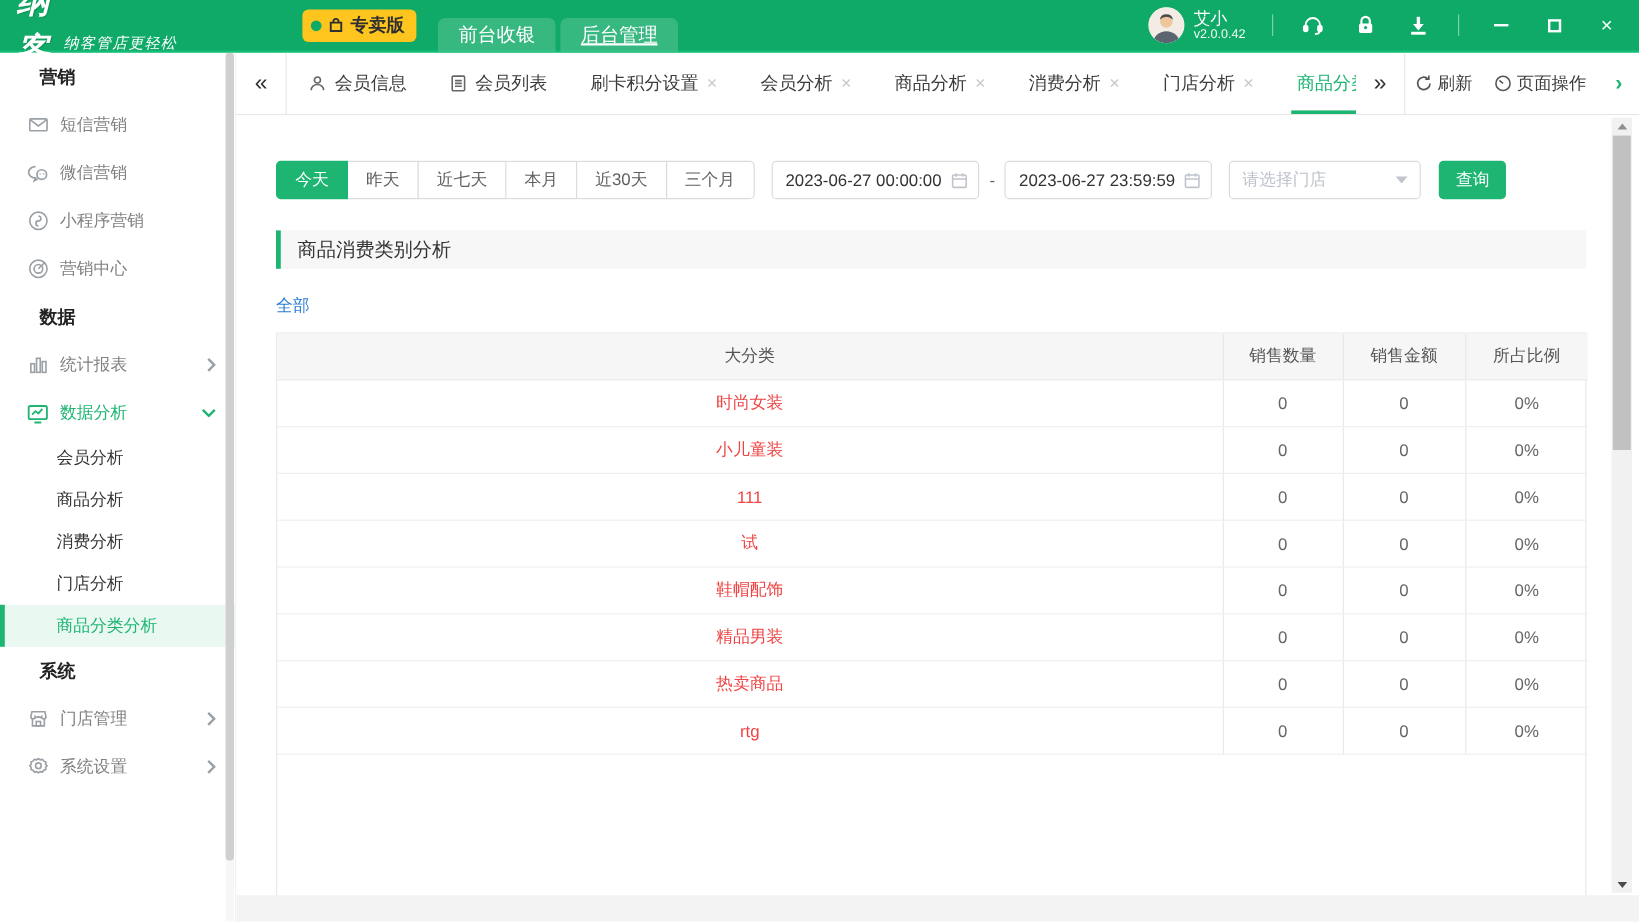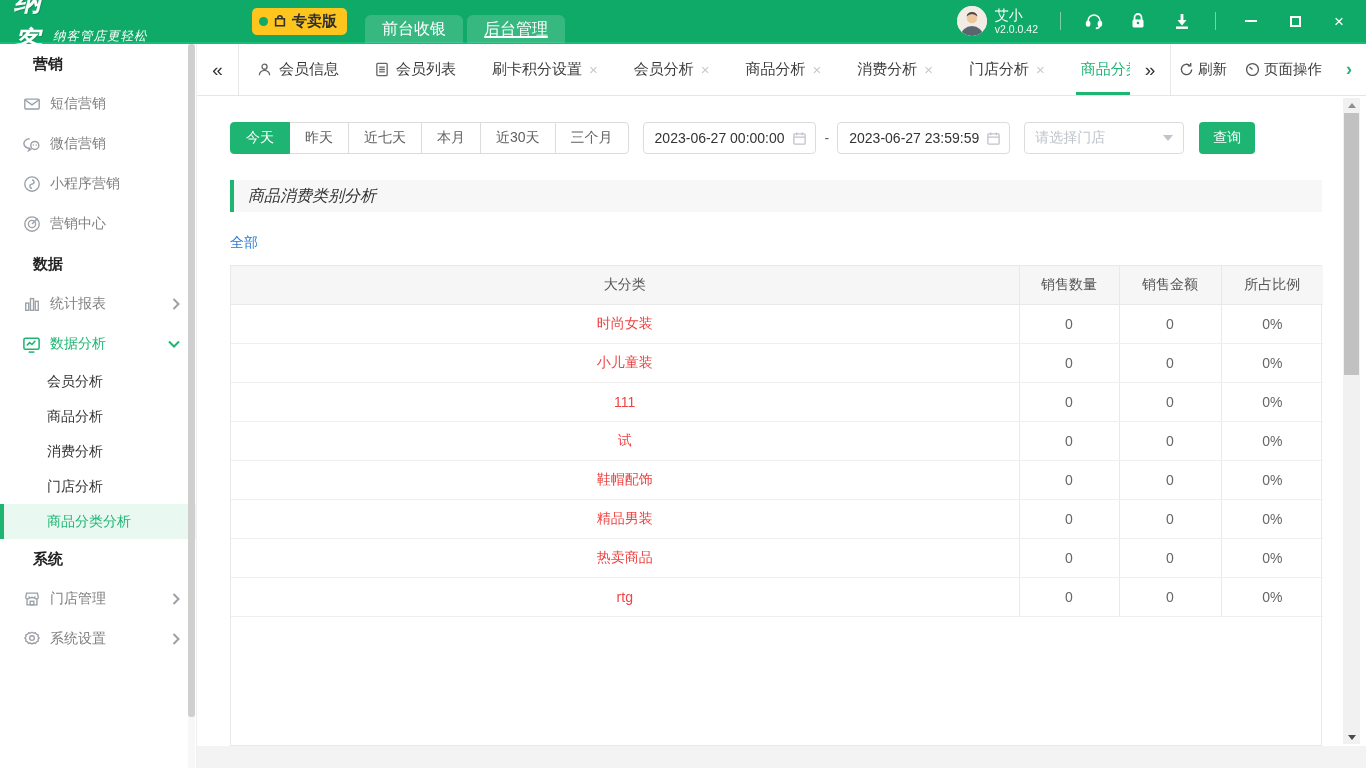--- a/index.html
+++ b/index.html
@@ -78,21 +78,21 @@
   .tab-tools { display:flex; align-items:center; border-left:1px solid #e8e8e8; padding:0 8px; gap:18px; }
   .tool { display:flex; align-items:center; gap:4px; font-size:14.5px; color:#3c3c3c; cursor:pointer;text-align:right; }
   .tool-icon { display:flex; color:#555; }
   .tab-more { color:#1eb573; font-size:18px; font-weight:bold; width:18px; text-align:center; cursor:pointer; }
 
   
   .content { position:absolute; left:197px; top:96px; right:0; bottom:0; background:#fff; }
   .inner { position:absolute; left:33px; top:0; width:1092px; }
   .bottom-strip { position:absolute; left:0; right:0; bottom:0; height:22px; background:#f3f3f3; }
 
-  .filter-row { display:flex; align-items:center; margin-top:26px; }
+  .filter-row { display:flex; align-items:center; margin-top:38px; }
   .btn-group { display:flex; }
   .qbtn { height:32px; padding:0 15px; border:1px solid #dcdcdc; margin-left:-1px;
     background:#fff; color:#5f5f5f; font-size:14px; display:flex; align-items:center; cursor:pointer; }
   .qbtn:first-child { margin-left:0; border-radius:4px 0 0 4px; }
   .qbtn:last-child { border-radius:0 4px 4px 0; }
   .qbtn.active { background:#1eb573; border-color:#1eb573; color:#fff; z-index:1; }
   .date-box { display:flex; align-items:center; height:32px; width:173px; margin-left:14px;
     border:1px solid #dcdcdc; border-radius:4px; padding:0 8px 0 11px; }
   .date-box input { border:none; outline:none; width:100%; font-size:14px; color:#333;
     font-family:"Liberation Sans","DejaVu Sans",sans-serif; }
@@ -103,21 +103,21 @@
     padding:0 10px; cursor:pointer; }
   .select-ph { font-size:14px; color:#bfc4cc; }
   .caret { width:0; height:0; border-left:5px solid transparent; border-right:5px solid transparent;
     border-top:6px solid #c0c4cc; }
   .search-btn { height:32px; width:56px; margin-left:15px; background:#1eb573; color:#fff;
     border:none; border-radius:4px; font-size:14px; cursor:pointer;
     font-family:"Liberation Sans","DejaVu Sans",sans-serif; }
 
   .section-bar { margin-top:26px; height:32px; background:#f7f7f7; display:flex; align-items:center; }
   .section-accent { width:4px; height:32px; background:#1eb573; }
-  .section-title { margin-left:14px; font-size:16px; color:#333;font-style:italic; }
+  .section-title { margin-left:14px; font-size:16px; color:#333; }
 
   .all-link { display:inline-block; margin-top:22px; color:#2a7ed3; font-size:14px;
     text-decoration:none; cursor:pointer; }
 
   .table-wrap { margin-top:13px; height:481px; border:1px solid #e9e9e9; background:#fff; }
   table { width:100%; border-collapse:collapse; table-layout:fixed; }
   th { height:38px; background:#f6f6f6; font-weight:400; font-size:14px; color:#555;
     border-bottom:1px solid #e9e9e9; border-right:1px solid #e9e9e9; text-align:center; }
   th:last-child { border-right:none; }
   td { height:39px; font-size:14px; color:#666; text-align:center;

